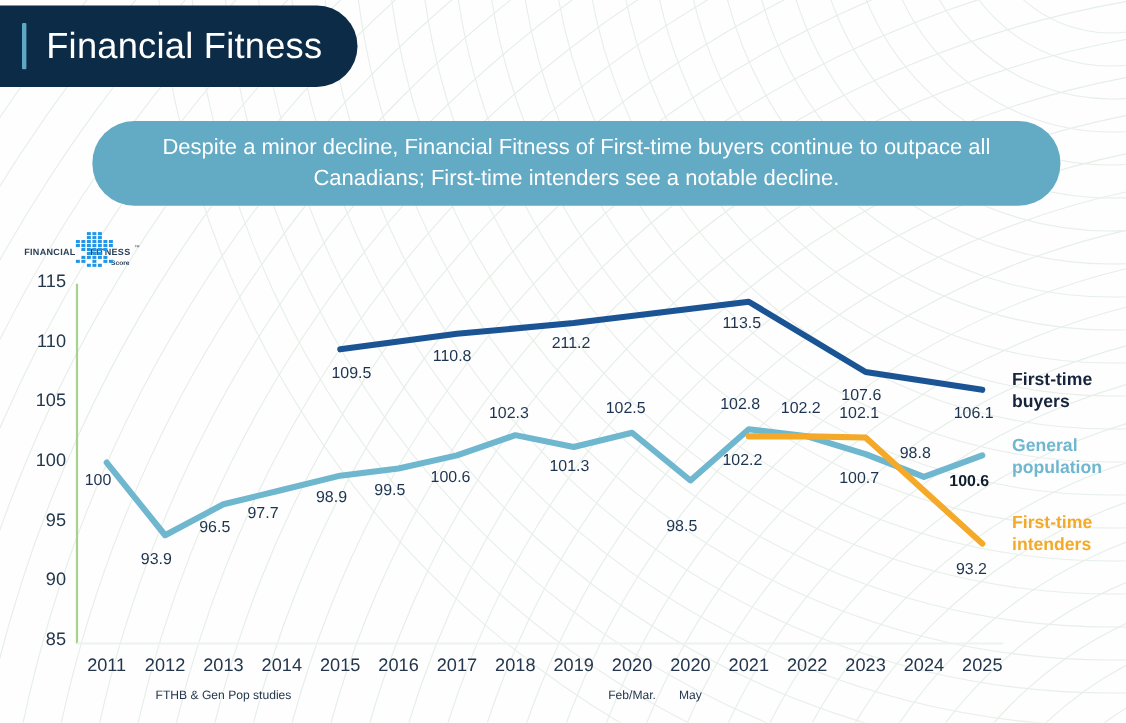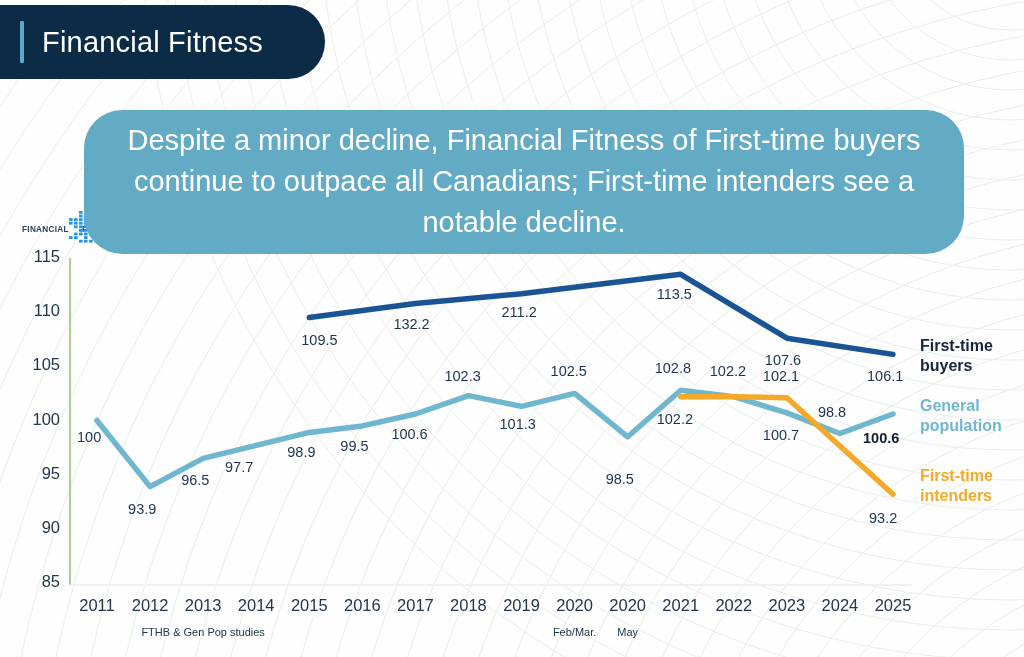--- a/index.html
+++ b/index.html
@@ -21,33 +21,33 @@
     width:345px;height:74px;
     background:#0b2b46;
     border-radius:0 38px 38px 0;
     display:flex;align-items:center;
     z-index:6;
   }
   .title-accent{
     width:4px;height:42px;background:#5fa8c4;margin-left:40px;border-radius:1px;
   }
   .title-text{
-    color:#ffffff;font-size:29px;font-weight:400;letter-spacing:.2px;
+    color:#ffffff;font-size:33px;font-weight:400;letter-spacing:.2px;
     margin-left:18px;white-space:nowrap;
   }
 
   
   .callout{
     position:absolute;left:84px;top:110px;width:880px;min-height:75px;
     background:#63aac4;border-radius:38px;
     display:flex;align-items:center;justify-content:center;
     z-index:6;
   }
   .callout-text{
-    color:#ffffff;font-size:29px;line-height:1.42;text-align:center;
+    color:#ffffff;font-size:20px;line-height:1.42;text-align:center;
     padding:10px 40px;font-weight:400;
   }
 
   
   .logo{position:absolute;left:22px;top:210px;width:108px;height:36px;z-index:5;}
   .logo-word{
     position:absolute;top:15px;font-size:8.2px;letter-spacing:.3px;
     color:#2a3f55;font-weight:700;font-family:"Liberation Sans",sans-serif;
   }
   .logo-left{left:0px;}
@@ -301,21 +301,21 @@
         <div class="xlab" style="left: 592.667px; top: 360px;">2020</div>
         <div class="xsub" style="left: 587.667px; top: 390px;">May</div>
         <div class="xlab" style="left: 645.733px; top: 360px;">2021</div>
         <div class="xlab" style="left: 698.8px; top: 360px;">2022</div>
         <div class="xlab" style="left: 751.867px; top: 360px;">2023</div>
         <div class="xlab" style="left: 804.933px; top: 360px;">2024</div>
         <div class="xlab" style="left: 858px; top: 360px;">2025</div>
       </div>
     <div id="dlabels">
         <div class="dlab" style="left: 301.267px; top: 95.5833px;">109.5</div>
-        <div class="dlab" style="left: 393.4px; top: 79.5px;">132.2</div>
+        <div class="dlab" style="left: 393.4px; top: 79.5px;">110.8</div>
         <div class="dlab" style="left: 501.533px; top: 67.75px;">211.2</div>
         <div class="dlab" style="left: 656.733px; top: 50.25px;">113.5</div>
         <div class="dlab" style="left: 764.867px; top: 116.167px;">107.6</div>
         <div class="dlab" style="left: 867px; top: 132.417px;">106.1</div>
         <div class="dlab" style="left: 77px; top: 192.5px;">100</div>
         <div class="dlab" style="left: 128.067px; top: 264.583px;">93.9</div>
         <div class="dlab" style="left: 181.133px; top: 236.417px; text-align: right;">96.5</div>
         <div class="dlab" style="left: 225px; top: 223.417px;">97.7</div>
         <div class="dlab" style="left: 287.267px; top: 208.417px;">98.9</div>
         <div class="dlab" style="left: 340.333px; top: 201.917px;">99.5</div>

